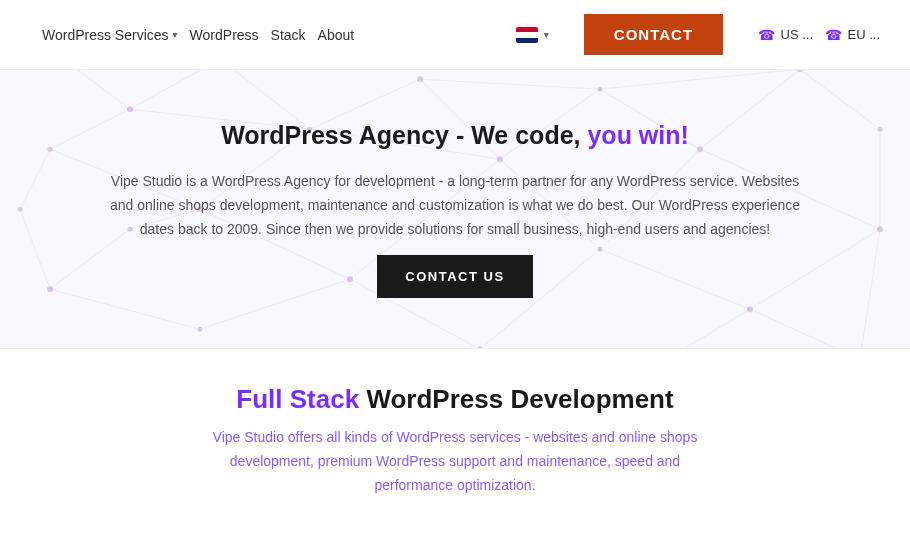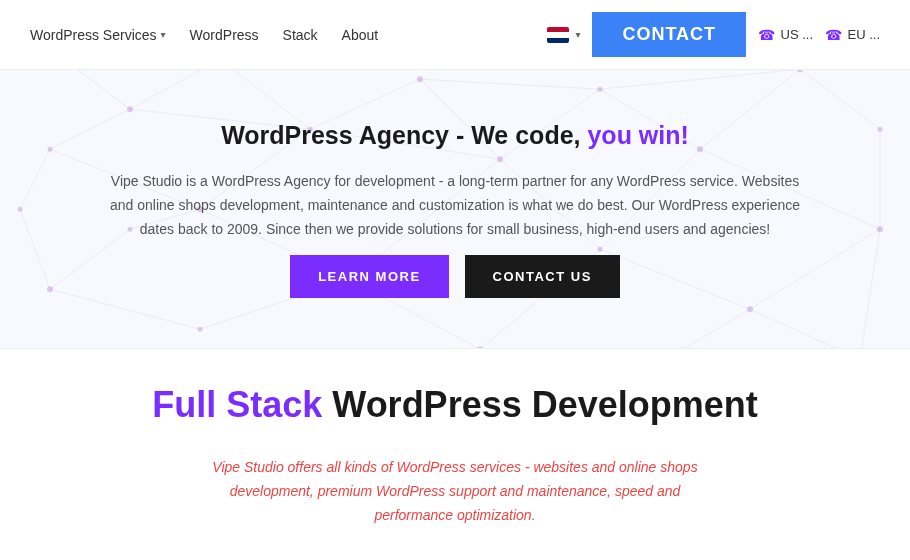--- a/index.html
+++ b/index.html
@@ -26,22 +26,23 @@
 
     .logo {
       display: flex;
       align-items: center;
       margin-right: 30px;
     }
 
     nav {
       display: flex;
       align-items: center;
-      gap: 24px;
+      gap: 12px;
       flex: 1;
+      margin-left: 12px;
     }
 
     .nav-item {
       font-size: 14px;
       font-weight: 500;
       color: #333;
       cursor: pointer;
       text-decoration: none;
       white-space: nowrap;
     }
@@ -71,29 +72,29 @@
       border-radius: 2px;
       display: inline-block;
     }
 
     .lang-arrow {
       font-size: 10px;
       color: #666;
     }
 
     .contact-btn {
-      background: #3b82f6;
+      background: #c2410c;
       color: #fff;
       border: none;
       padding: 12px 30px;
-      font-size: 18px;
+      font-size: 15px;
       font-weight: 700;
       letter-spacing: 1px;
       cursor: pointer;
-      margin: 0 12px;
+      margin: 0 35px;
     }
 
     .phone-item {
       display: flex;
       align-items: center;
       gap: 5px;
       font-size: 13px;
       color: #333;
       white-space: nowrap;
     }
@@ -178,37 +179,36 @@
 
     
     .lower-section {
       background: #fff;
       padding: 35px 80px 30px;
       text-align: center;
       border-top: 1px solid #eee;
     }
 
     .lower-title {
-      font-size: 36px;
+      font-size: 26px;
       font-weight: 700;
       color: #1a1a1a;
-      margin-bottom: 30px;
+      margin-bottom: 11px;
     }
 
     .lower-title .highlight {
       color: #7b2dff;
     }
 
     .lower-description {
       font-size: 14px;
-      color: #ef4444;
+      color: #8b5cf6;
       line-height: 1.7;
       max-width: 520px;
       margin: 6px auto;
-      font-style: italic;
     }
   </style>
 </head>
 <body>
 
 <header>
 
   <nav>
     <div class="nav-item nav-item-dropdown">
       <span>WordPress Services</span>
@@ -309,21 +309,20 @@
     <circle class="node" cx="860" cy="330" r="2.5"></circle>
     <circle class="node" cx="20" cy="180" r="2.5"></circle>
   </svg>
 
   <div class="hero-content">
     <h1 class="hero-title">
       <span>WordPress Agency - We code, </span><span class="highlight">you win!</span>
     </h1>
     <p class="hero-description">Vipe Studio is a WordPress Agency for development - a long-term partner for any WordPress service. Websites and online shops development, maintenance and customization is what we do best. Our WordPress experience dates back to 2009. Since then we provide solutions for small business, high-end users and agencies!</p>
     <div class="hero-buttons">
-      <button class="btn-learn">LEARN MORE</button>
       <button class="btn-contact">CONTACT US</button>
     </div>
   </div>
 </section>
 
 <section class="lower-section">
   <h2 class="lower-title">
     <span class="highlight">Full Stack</span><span> WordPress Development</span>
   </h2>
   <p class="lower-description">Vipe Studio offers all kinds of WordPress services - websites and online shops development, premium WordPress support and maintenance, speed and performance optimization.</p>

